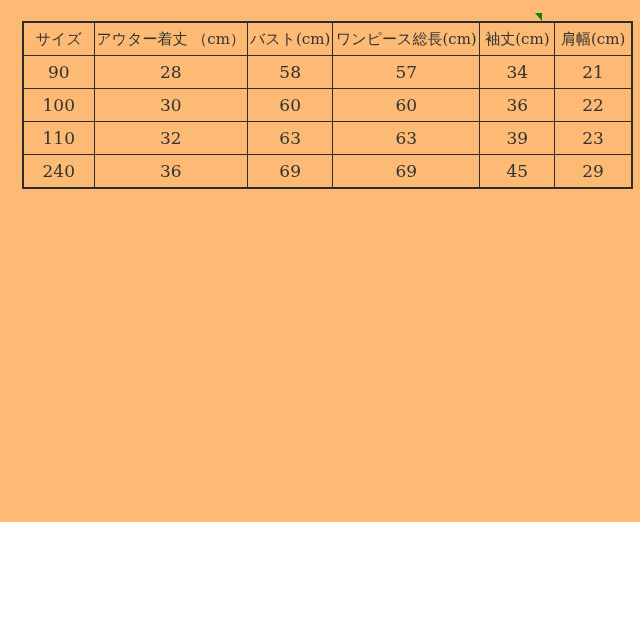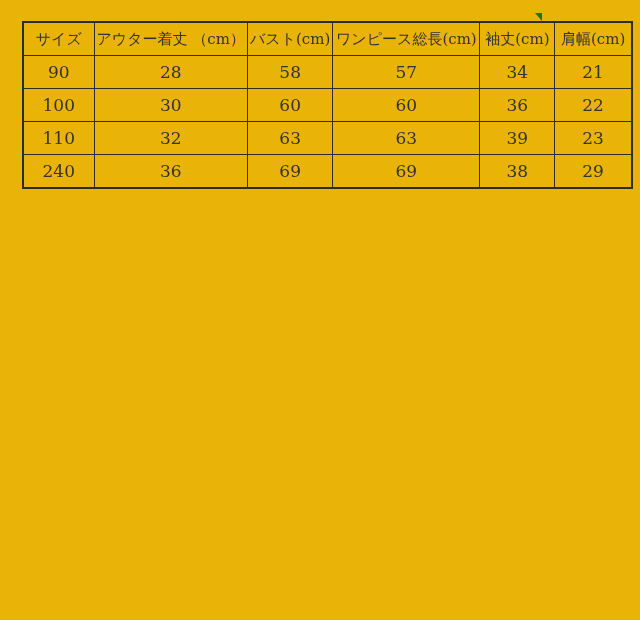--- a/index.html
+++ b/index.html
@@ -1,18 +1,18 @@
 <!DOCTYPE html>
 <html><head>
 <meta charset="utf-8">
 <style>
   html,body{margin:0;padding:0;}
   body{width:640px;height:640px;background:#ffffff;}
   .canvas{
-    position:relative;width:640px;height:620px;background:#eab308;overflow:hidden;
+    position:relative;width:640px;height:522px;background:#fdba74;overflow:hidden;
     font-family:"DejaVu Serif","Liberation Serif",serif;
   }
   table.size-chart{
     position:absolute;left:22px;top:21px;
     border-collapse:collapse;table-layout:fixed;
     border:2px solid #2d2d2d;
   }
   table.size-chart th, table.size-chart td{
     border:1px solid #2d2d2d;
     height:32px;
@@ -86,21 +86,21 @@
           <td>63</td>
           <td>63</td>
           <td>39</td>
           <td>23</td>
         </tr>
         <tr>
           <td>240</td>
           <td>36</td>
           <td>69</td>
           <td>69</td>
-          <td>38</td>
+          <td>45</td>
           <td>29</td>
         </tr>
       </tbody>
   </table>
 
   <div class="flag-triangle" id="flag-triangle" style="border-top-color: rgb(26, 122, 26);"></div>
 
 </div>
 
 </body></html>

